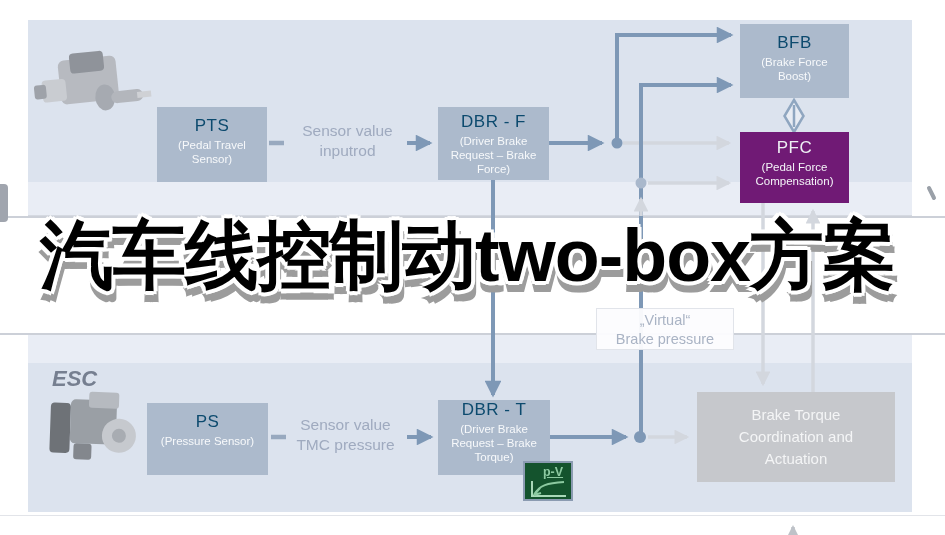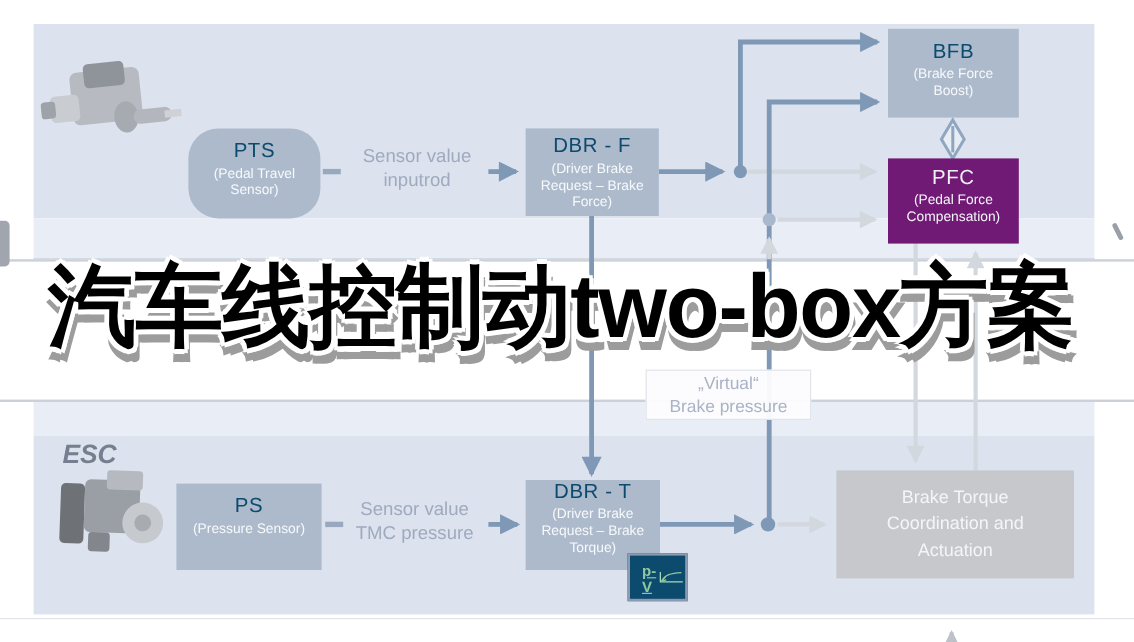--- a/index.html
+++ b/index.html
@@ -47,22 +47,22 @@
   }
 
   .virtual-label {
     background:rgba(252,252,254,0.96); border:1px solid #e1e4ea;
     color:#a9b3c4; font-size:14.5px; line-height:19px;
     text-align:center; white-space: pre-line; padding-top:2px;
   }
 
   
   .pv-box {
-    background:#0c4a6e; border:2px solid #8b9bb1;
-    display:flex; align-items:center;
+    background:#14532d; border:2px solid #8b9bb1;
+    display:flex; flex-direction:column; align-items:center;
   }
   .pv-box .pv-text {
     color:#8cc9a0; font-size:12.5px; font-weight:bold;
     text-decoration: underline; line-height:13px; margin:3px 0 0 10px;
   }
 
   
   .photo { position:absolute; }
   .photo div { position:absolute; }
 
@@ -157,21 +157,21 @@
   </div>
   <div class="photo" style="left:50px; top:392px; width:92px; height:82px; transform:rotate(2deg);">
     <div style="left:0px; top:12px; width:20px; height:50px; background:#6e7277; border-radius:4px;"></div>
     <div style="left:20px; top:8px; width:46px; height:44px; background:#9a9fa5; border-radius:5px;"></div>
     <div style="left:38px; top:0px; width:30px; height:16px; background:#b6bac0; border-radius:3px;"></div>
     <div style="left:52px; top:26px; width:34px; height:34px; background:#c6c9ce; border-radius:50%;"></div>
     <div style="left:62px; top:36px; width:14px; height:14px; background:#a8acb2; border-radius:50%;"></div>
     <div style="left:24px; top:52px; width:18px; height:16px; background:#83878d; border-radius:3px;"></div>
   </div>
 
-  <div class="abs box box-blue" style="left:157px; top:107px; width:110px; height:75px;border-radius:25px;">
+  <div class="abs box box-blue" style="left:157px; top:107px; width:110px; height:75px;">
     <span class="t">PTS</span>
     <span class="s">(Pedal Travel Sensor)</span>
   </div>
 
   <div class="abs flow-label" style="left:285px; top:121px; width:125px;">Sensor value
 inputrod</div>
 
   <div class="abs box box-blue" style="left:438px; top:107px; width:111px; height:73px;">
     <span class="t" style="padding-top:5px;">DBR - F</span>
     <span class="s">(Driver Brake Request – Brake Force)</span>
@@ -180,21 +180,21 @@
   <div class="abs box box-blue" style="left:740px; top:24px; width:109px; height:74px;">
     <span class="t">BFB</span>
     <span class="s">(Brake Force Boost)</span>
   </div>
 
   <div class="abs box box-gray" style="left:740px; top:132px; width:109px; height:71px;">
     <span class="t" style="padding-top:6px;">PFC</span>
     <span class="s">(Pedal Force Compensation)</span>
   </div>
 
-  <div class="abs virtual-label" style="left:538px; top:308px; width:138px; height:42px;">„Virtual“
+  <div class="abs virtual-label" style="left:596px; top:308px; width:138px; height:42px;">„Virtual“
 Brake pressure</div>
 
   <div class="abs box box-blue" style="left:147px; top:403px; width:121px; height:72px;">
     <span class="t">PS</span>
     <span class="s">(Pressure Sensor)</span>
   </div>
 
   <div class="abs flow-label" style="left:283px; top:415px; width:125px;">Sensor value
 TMC pressure</div>
 

